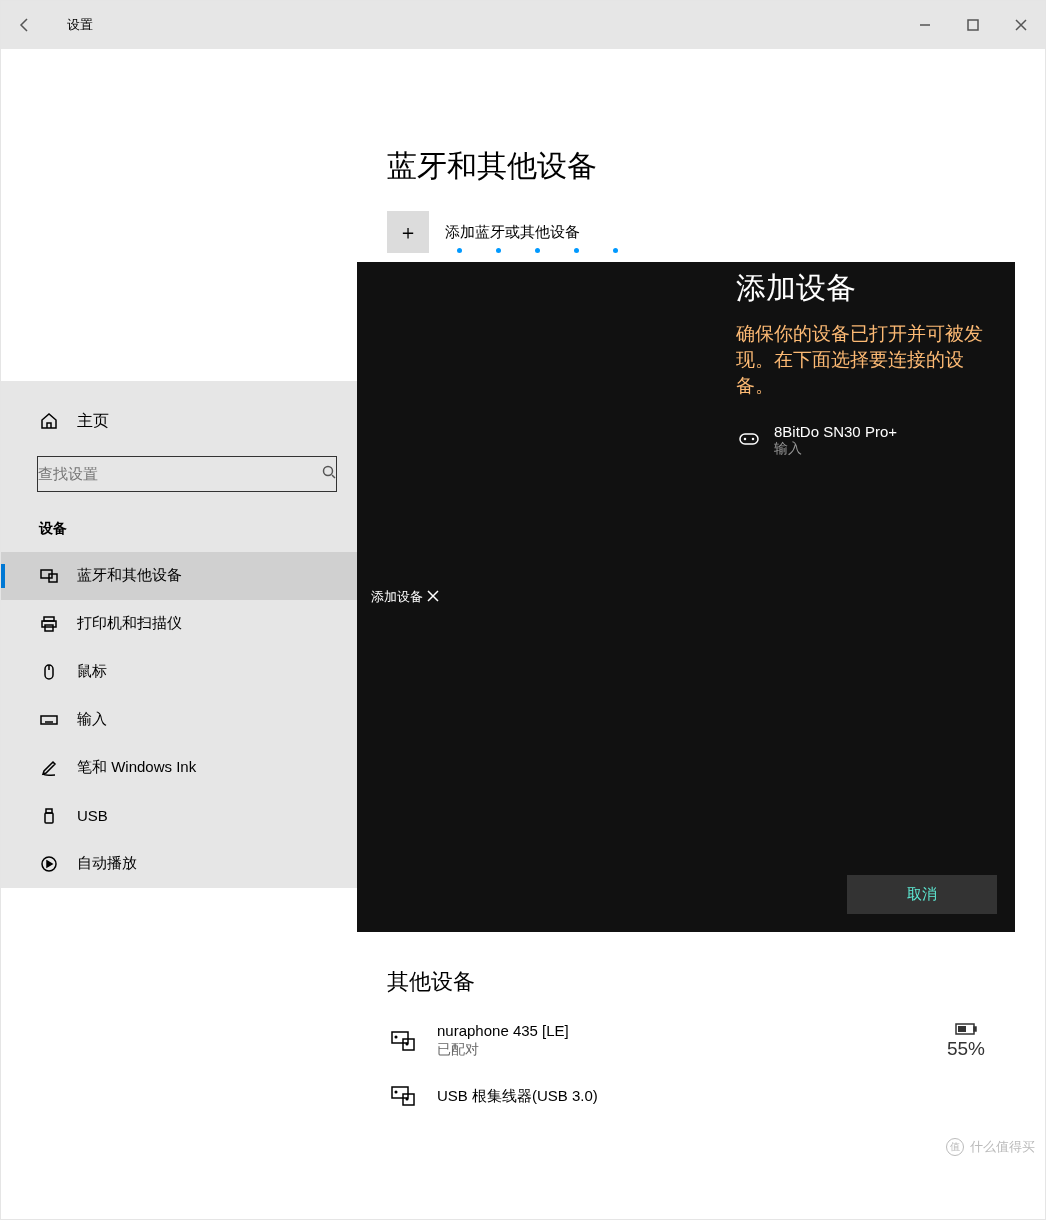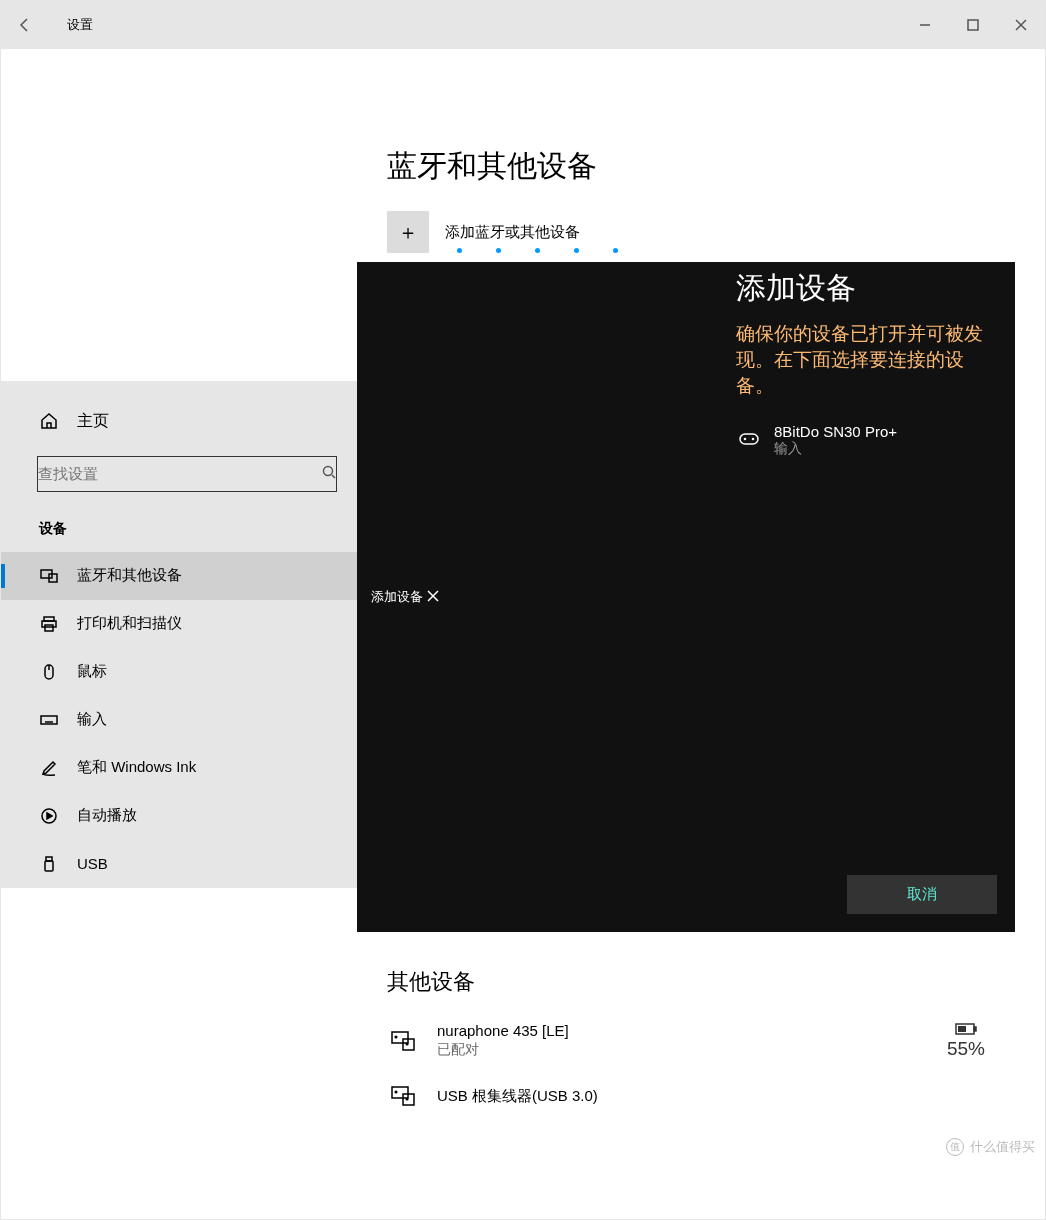--- a/index.html
+++ b/index.html
@@ -160,34 +160,34 @@
       <span class="icon">
           <svg width="18" height="18" viewBox="0 0 18 18">
             <path d="M3 15 L6 14 L15 5 L13 3 L4 12 Z M3 15 C 5 17 10 16 15 16"></path>
           </svg>
         </span>
       <span>笔和 Windows Ink</span>
     </div>
     <div class="nav-item">
       <span class="icon">
           <svg width="18" height="18" viewBox="0 0 18 18">
+            <rect x="6" y="2" width="6" height="4"></rect>
+            <rect x="5" y="6" width="8" height="10" rx="1"></rect>
+          </svg>
+        </span>
+      <span>USB</span>
+    </div>
+    <div class="nav-item">
+      <span class="icon">
+          <svg width="18" height="18" viewBox="0 0 18 18">
             <circle cx="9" cy="9" r="7"></circle>
             <path d="M7 6 L12 9 L7 12 Z" fill="currentColor"></path>
           </svg>
         </span>
       <span>自动播放</span>
-    </div>
-    <div class="nav-item">
-      <span class="icon">
-          <svg width="18" height="18" viewBox="0 0 18 18">
-            <rect x="6" y="2" width="6" height="4"></rect>
-            <rect x="5" y="6" width="8" height="10" rx="1"></rect>
-          </svg>
-        </span>
-      <span>USB</span>
     </div>
   </div>
 
   <div class="main">
     <h1>蓝牙和其他设备</h1>
 
     <div class="add-row">
       <div class="plus">＋</div>
       <div class="label">添加蓝牙或其他设备</div>
     </div>

